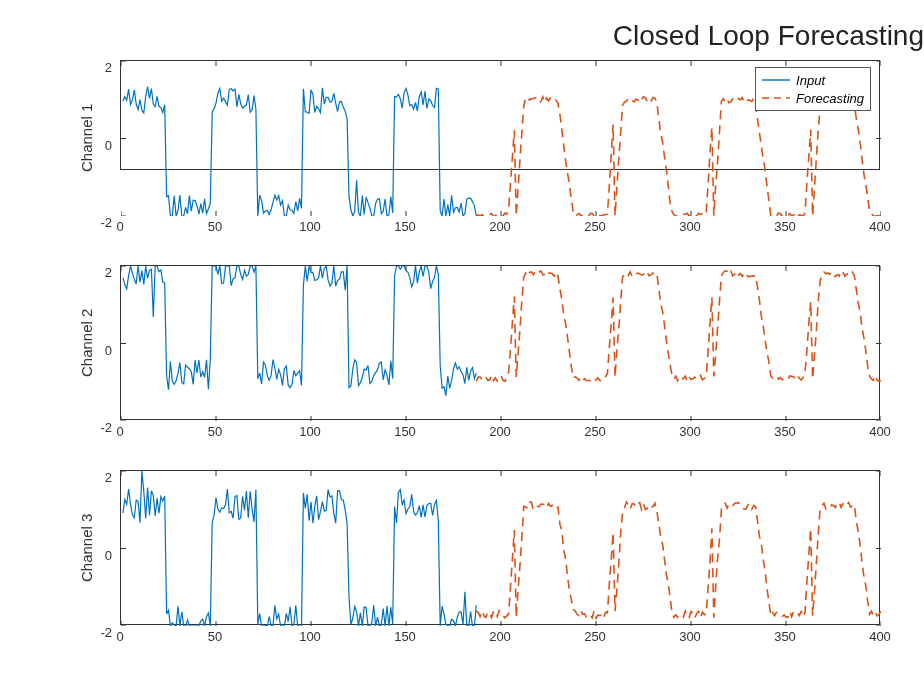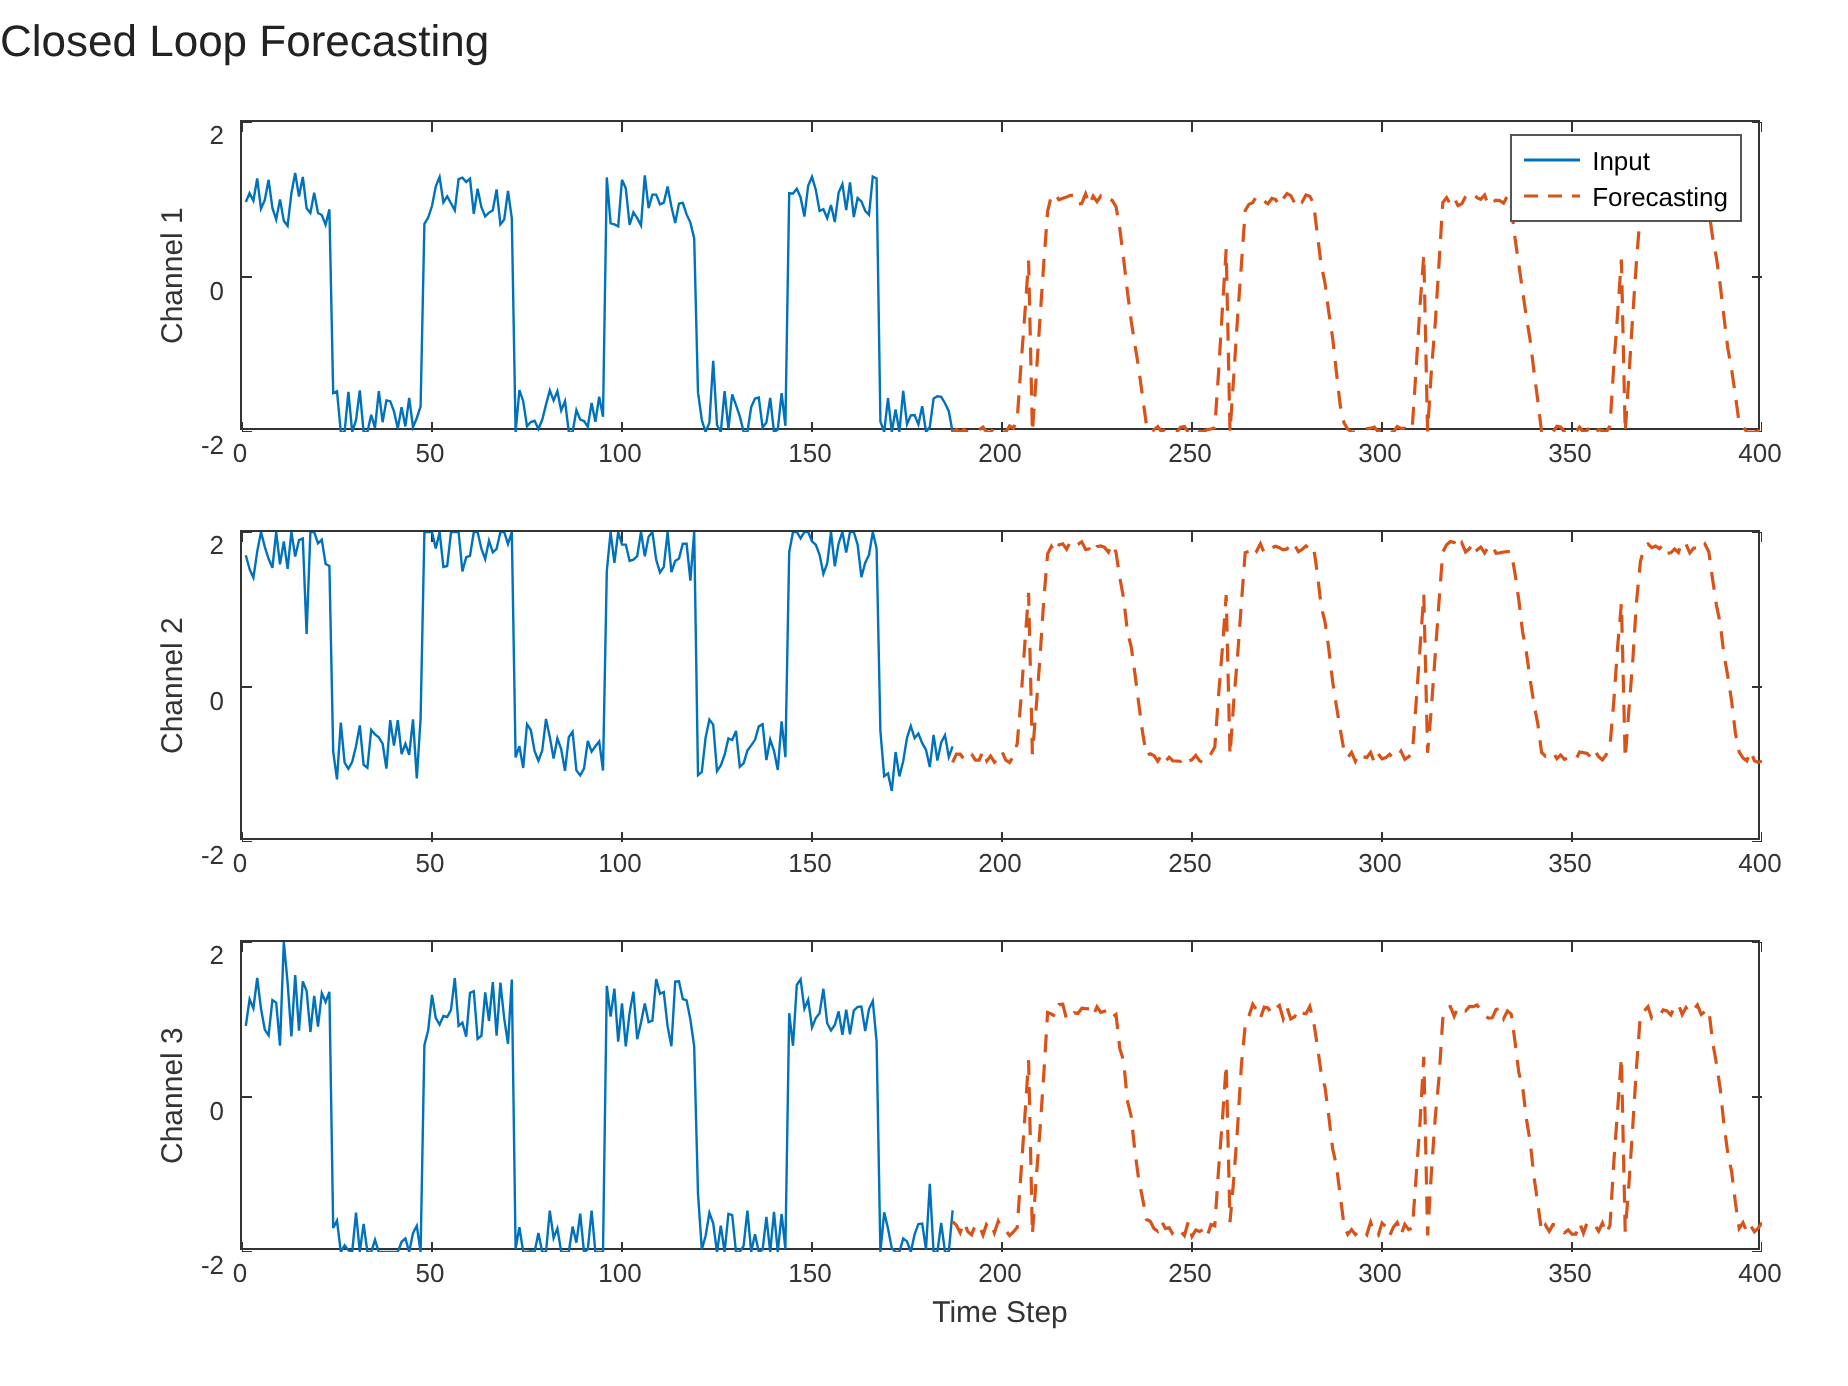--- a/index.html
+++ b/index.html
@@ -12,25 +12,25 @@
     position: relative;
   }
   .figure {
     position: absolute;
     left: 0;
     top: 0;
     width: 924px;
     height: 693px;
   }
   .title {
-    text-align: left;
-    font-size: 22px;
+    text-align: right;
+    font-size: 28px;
     color: #222;
     position: absolute;
-    top: 8px;
+    top: 20px;
     width: 100%;
   }
   .axes {
     position: absolute;
     border: 1px solid #333;
     background: #fff;
     box-sizing: border-box;
   }
   .ylabel {
     position: absolute;
@@ -79,21 +79,21 @@
   }
   svg { display: block; }
 </style>
 </head>
 <body>
 
 <div class="figure">
 
   <div class="title">Closed Loop Forecasting</div>
 
-  <div class="axes" id="ax1" style="left:120px; top:60px; width:760px; height:155px;">
+  <div class="axes" id="ax1" style="left:120px; top:60px; width:760px; height:110px;font-style:italic;">
     <svg id="svg1" width="760" height="155">
         <line x1="0" y1="155" x2="0" y2="150" stroke="#333" stroke-width="1"></line>
         <line x1="0" y1="0" x2="0" y2="5" stroke="#333" stroke-width="1"></line>
         <line x1="95" y1="155" x2="95" y2="150" stroke="#333" stroke-width="1"></line>
         <line x1="95" y1="0" x2="95" y2="5" stroke="#333" stroke-width="1"></line>
         <line x1="190" y1="155" x2="190" y2="150" stroke="#333" stroke-width="1"></line>
         <line x1="190" y1="0" x2="190" y2="5" stroke="#333" stroke-width="1"></line>
         <line x1="285" y1="155" x2="285" y2="150" stroke="#333" stroke-width="1"></line>
         <line x1="285" y1="0" x2="285" y2="5" stroke="#333" stroke-width="1"></line>
         <line x1="380" y1="155" x2="380" y2="150" stroke="#333" stroke-width="1"></line>
@@ -192,21 +192,20 @@
         <line x1="760" y1="155" x2="755" y2="155" stroke="#333" stroke-width="1"></line>
         <line x1="0" y1="77.5" x2="5" y2="77.5" stroke="#333" stroke-width="1"></line>
         <line x1="760" y1="77.5" x2="755" y2="77.5" stroke="#333" stroke-width="1"></line>
         <line x1="0" y1="0" x2="5" y2="0" stroke="#333" stroke-width="1"></line>
         <line x1="760" y1="0" x2="755" y2="0" stroke="#333" stroke-width="1"></line>
         <path d="M1.9 42.0 L3.8 28.6 L5.7 33.2 L7.6 18.0 L9.5 33.3 L11.4 43.8 L13.3 46.7 L15.2 29.0 L17.1 30.3 L19.0 51.8 L20.9 0.0 L22.8 20.3 L24.7 47.2 L26.6 16.5 L28.5 44.3 L30.4 19.7 L32.3 24.4 L34.2 45.0 L36.1 27.0 L38.0 42.3 L39.9 25.6 L41.8 30.0 L43.7 24.9 L45.6 143.0 L47.5 139.3 L49.4 155.0 L51.3 151.7 L53.2 154.1 L55.1 155.0 L57.0 135.3 L58.9 155.0 L60.8 140.9 L62.7 155.0 L64.6 155.0 L66.5 148.9 L68.4 155.0 L70.3 155.0 L72.2 155.0 L74.1 155.0 L76.0 155.0 L77.9 155.0 L79.8 149.9 L81.7 148.2 L83.6 155.0 L85.5 145.6 L87.4 141.9 L89.3 155.0 L91.2 51.6 L93.1 44.1 L95.0 26.5 L96.9 38.1 L98.8 41.3 L100.7 37.0 L102.6 37.5 L104.5 33.9 L106.4 18.1 L108.3 41.9 L110.2 40.3 L112.1 47.3 L114.0 25.4 L115.9 24.6 L117.8 48.4 L119.7 46.9 L121.6 25.2 L123.5 39.5 L125.4 20.1 L127.3 46.8 L129.2 20.3 L131.1 38.2 L133.0 50.9 L134.9 18.8 L136.8 153.4 L138.7 142.6 L140.6 155.0 L142.5 155.0 L144.4 154.6 L146.3 155.0 L148.2 145.5 L150.1 155.0 L152.0 155.0 L153.9 134.3 L155.8 148.0 L157.7 143.2 L159.6 155.0 L161.5 155.0 L163.4 155.0 L165.3 142.3 L167.2 150.3 L169.1 135.8 L171.0 155.0 L172.9 153.7 L174.8 134.3 L176.7 155.0 L178.6 155.0 L180.5 155.0 L182.4 21.9 L184.3 37.3 L186.2 23.3 L188.1 49.8 L190.0 30.7 L191.9 52.2 L193.8 35.4 L195.7 24.8 L197.6 48.6 L199.5 40.3 L201.4 30.7 L203.3 40.1 L205.2 39.3 L207.1 18.5 L209.0 25.9 L210.9 25.0 L212.8 42.2 L214.7 52.1 L216.6 19.8 L218.5 19.6 L220.4 28.5 L222.3 29.2 L224.2 38.8 L226.1 52.3 L228.0 125.8 L229.9 153.7 L231.8 147.0 L233.7 135.4 L235.6 140.7 L237.5 155.0 L239.4 141.8 L241.3 155.0 L243.2 135.9 L245.1 136.6 L247.0 155.0 L248.9 155.0 L250.8 151.9 L252.7 134.3 L254.6 154.9 L256.5 146.1 L258.4 155.0 L260.3 153.8 L262.2 137.5 L264.1 155.0 L266.0 134.9 L267.9 155.0 L269.8 136.0 L271.7 153.4 L273.6 35.6 L275.5 51.9 L277.4 21.5 L279.3 18.7 L281.2 33.4 L283.1 28.9 L285.0 42.7 L286.9 38.0 L288.8 35.6 L290.7 23.4 L292.6 40.6 L294.5 44.2 L296.4 41.5 L298.3 34.7 L300.2 46.4 L302.1 33.8 L304.0 46.1 L305.9 34.3 L307.8 32.5 L309.7 32.3 L311.6 44.5 L313.5 33.5 L315.4 29.5 L317.3 49.8 L319.2 155.0 L321.1 135.2 L323.0 143.2 L324.9 153.1 L326.8 155.0 L328.7 155.0 L330.6 148.3 L332.5 149.7 L334.4 155.0 L336.3 146.2 L338.2 141.0 L340.1 140.8 L342.0 153.7 L343.9 120.9 L345.8 155.0 L347.7 155.0 L349.6 140.5 L351.5 155.0 L353.4 155.0 L355.3 134.2 " fill="none" stroke="#0072BD" stroke-width="1.2"></path>
         <path d="M355.3 139.8 L357.2 141.6 L359.1 145.4 L361.0 140.1 L362.9 144.8 L364.8 146.4 L366.7 141.3 L368.6 141.6 L370.5 146.5 L372.4 140.7 L374.3 140.0 L376.2 145.4 L378.1 139.6 L380.0 143.6 L381.9 144.3 L383.8 146.8 L385.7 144.9 L387.6 142.8 L389.5 115.4 L391.4 87.8 L393.3 59.1 L395.2 146.2 L397.1 118.3 L399.0 93.9 L400.9 66.1 L402.8 35.3 L404.7 36.0 L406.6 37.1 L408.5 31.3 L410.4 31.1 L412.3 38.7 L414.2 38.0 L416.1 35.4 L418.0 35.7 L419.9 33.1 L421.8 33.3 L423.7 33.5 L425.6 36.8 L427.5 32.4 L429.4 35.2 L431.3 34.6 L433.2 34.0 L435.1 37.6 L437.0 36.2 L438.9 53.2 L440.8 59.4 L442.7 79.4 L444.6 87.1 L446.5 105.1 L448.4 119.0 L450.3 128.3 L452.2 138.7 L454.1 139.6 L456.0 143.3 L457.9 144.6 L459.8 139.7 L461.7 143.2 L463.6 142.9 L465.5 146.2 L467.4 147.1 L469.3 144.6 L471.2 146.8 L473.1 140.0 L475.0 147.2 L476.9 144.0 L478.8 144.7 L480.7 143.7 L482.6 147.2 L484.5 141.3 L486.4 141.9 L488.3 113.5 L490.2 89.1 L492.1 61.3 L494.0 140.1 L495.9 118.3 L497.8 92.5 L499.7 61.5 L501.6 41.8 L503.5 36.9 L505.4 31.1 L507.3 34.0 L509.2 38.2 L511.1 32.6 L513.0 33.0 L514.9 36.0 L516.8 33.2 L518.7 31.7 L520.6 38.4 L522.5 32.7 L524.4 38.5 L526.3 37.4 L528.2 33.6 L530.1 35.5 L532.0 35.9 L533.9 32.2 L535.8 39.7 L537.7 52.1 L539.6 65.6 L541.5 72.5 L543.4 87.2 L545.3 103.3 L547.2 111.7 L549.1 126.6 L551.0 141.6 L552.9 146.2 L554.8 143.8 L556.7 146.3 L558.6 144.5 L560.5 143.9 L562.4 146.3 L564.3 140.2 L566.2 146.1 L568.1 146.8 L570.0 140.5 L571.9 142.3 L573.8 147.0 L575.7 142.6 L577.6 140.3 L579.5 146.4 L581.4 141.2 L583.3 143.8 L585.2 142.9 L587.1 116.9 L589.0 90.6 L590.9 57.4 L592.8 146.7 L594.7 115.1 L596.6 88.0 L598.5 68.0 L600.4 38.3 L602.3 32.8 L604.2 32.3 L606.1 37.1 L608.0 32.5 L609.9 33.9 L611.8 34.5 L613.7 32.2 L615.6 32.3 L617.5 31.5 L619.4 34.3 L621.3 36.9 L623.2 38.1 L625.1 37.9 L627.0 33.8 L628.9 33.1 L630.8 38.3 L632.7 34.5 L634.6 36.0 L636.5 49.7 L638.4 65.2 L640.3 72.3 L642.2 88.5 L644.1 100.0 L646.0 117.5 L647.9 130.7 L649.8 144.7 L651.7 141.5 L653.6 144.7 L655.5 141.3 L657.4 141.6 L659.3 144.2 L661.2 145.4 L663.1 144.0 L665.0 146.1 L666.9 146.1 L668.8 140.4 L670.7 145.6 L672.6 140.2 L674.5 140.4 L676.4 141.6 L678.3 144.6 L680.2 140.5 L682.1 145.8 L684.0 141.7 L685.9 110.2 L687.8 84.2 L689.7 57.7 L691.6 144.8 L693.5 120.7 L695.4 91.9 L697.3 61.9 L699.2 36.5 L701.1 34.4 L703.0 32.3 L704.9 38.2 L706.8 37.0 L708.7 37.1 L710.6 33.9 L712.5 34.5 L714.4 36.5 L716.3 32.3 L718.2 31.1 L720.1 36.3 L722.0 32.8 L723.9 35.5 L725.8 33.9 L727.7 31.5 L729.6 36.2 L731.5 34.7 L733.4 33.6 L735.3 49.9 L737.2 60.7 L739.1 73.2 L741.0 91.5 L742.9 105.6 L744.8 114.8 L746.7 130.2 L748.6 143.2 L750.5 140.3 L752.4 145.0 L754.3 141.8 L756.2 144.9 L758.1 143.1 L760.0 140.3 " fill="none" stroke="#D95319" stroke-width="1.6" stroke-dasharray="9 6"></path>
       </svg>
   </div>
   <div class="ylabel" style="left:78px; top:582px;">Channel 3</div>
-  <div class="xlabel" style="left:120px; top:648px; width:760px;">Time Step</div>
 
   <div id="ticks">
       <div class="ticklabel xtick" style="left: 120px; top: 219px;">0</div>
       <div class="ticklabel xtick" style="left: 215px; top: 219px;">50</div>
       <div class="ticklabel xtick" style="left: 310px; top: 219px;">100</div>
       <div class="ticklabel xtick" style="left: 405px; top: 219px;">150</div>
       <div class="ticklabel xtick" style="left: 500px; top: 219px;">200</div>
       <div class="ticklabel xtick" style="left: 595px; top: 219px;">250</div>
       <div class="ticklabel xtick" style="left: 690px; top: 219px;">300</div>
       <div class="ticklabel xtick" style="left: 785px; top: 219px;">350</div>

